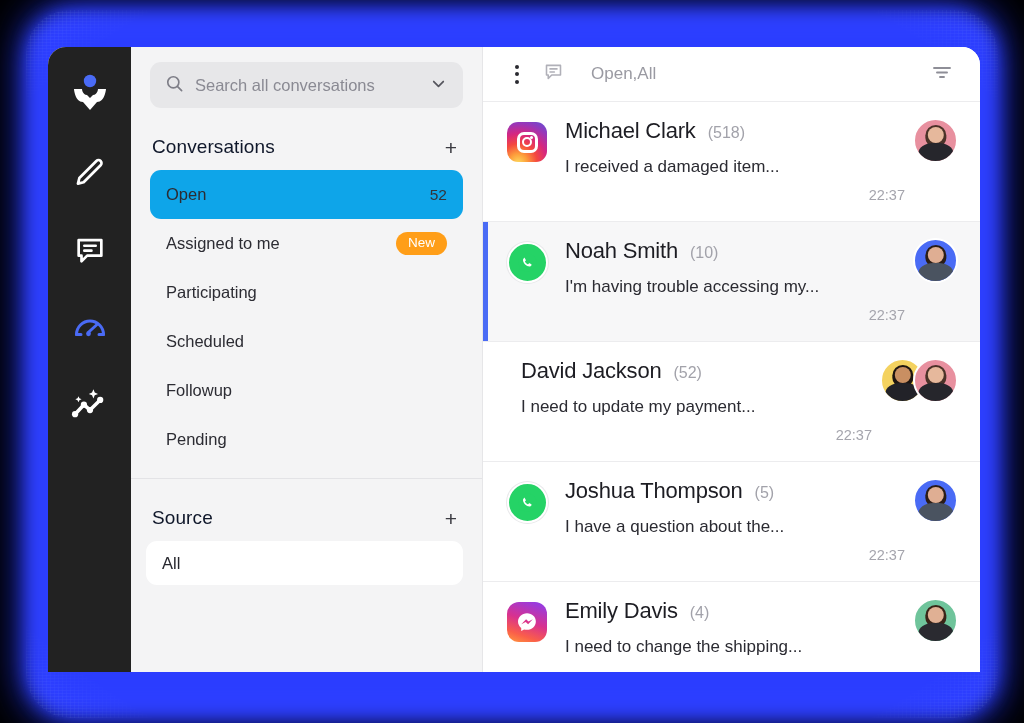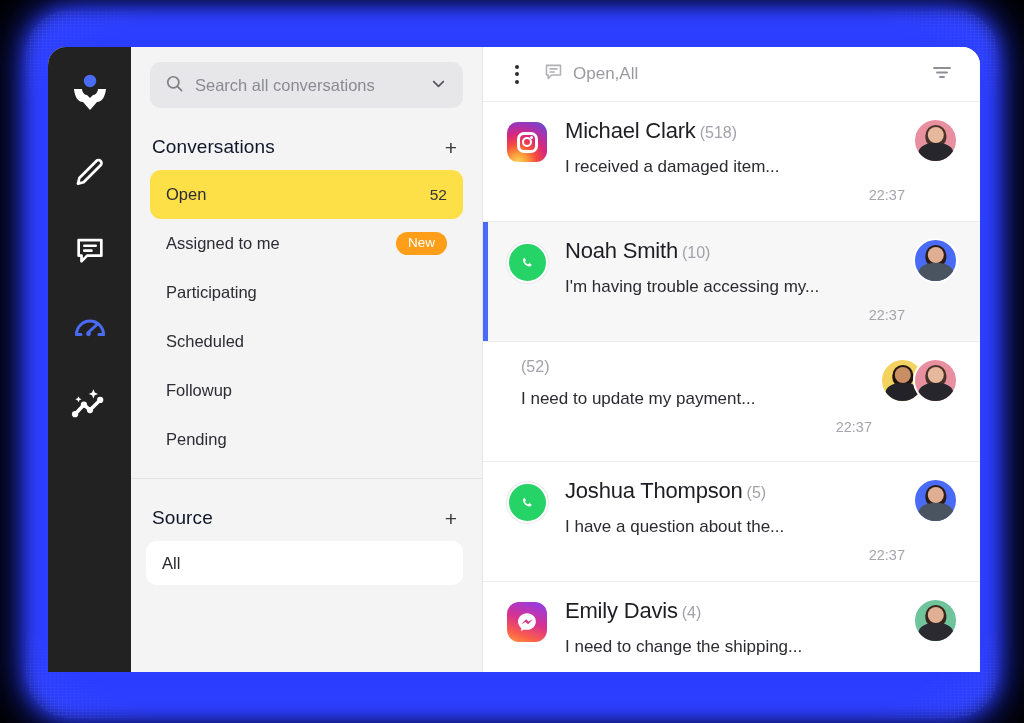--- a/index.html
+++ b/index.html
@@ -111,21 +111,21 @@
   .nav-item {
     height: 49px;
     margin: 0 19px;
     padding: 0 16px;
     display: flex; align-items: center; justify-content: space-between;
     border-radius: 11px;
     font-size: 16.5px;
     color: #2c2c33;
     cursor: pointer;
   }
-  .nav-item.active { background: #fde047; }
+  .nav-item.active { background: #0ea5e9; }
   .nav-count { font-size: 15.5px; color: #34343b; }
   .badge-new {
     background: #ff9e18; color: #fff;
     font-size: 13.5px;
     padding: 4px 12px 5px 12px;
     border-radius: 20px;
     line-height: 1;
   }
 
   .panel-divider { height: 1px; background: #e3e3e6; margin: 14px 0 0 0; }
@@ -147,41 +147,41 @@
   .conv-head {
     height: 55px; flex: 0 0 55px;
     display: flex; align-items: center;
     padding: 0 20px 0 26px;
     border-bottom: 1px solid #ececee;
     gap: 18px;
   }
   .kebab { display:flex; flex-direction:column; gap:3.5px; cursor:pointer; padding:4px 6px; }
   .kebab i { width: 4px; height: 4px; border-radius: 50%; background: #2a2a30; display:block; }
   .head-filter-label {
-    display: flex; align-items: center; gap: 9px;
+    display: flex; align-items: center; gap: 27px;
     color: #9a9aa2; font-size: 17px; cursor: pointer;
   }
   .filter-icon-right { margin-left: auto; cursor: pointer; padding: 6px; }
 
   .conv-row {
     position: relative;
     display: flex;
     padding: 16px 22px 12px 24px;
     border-bottom: 1px solid #ececee;
     cursor: pointer;
     min-height: 120px;
   }
   .conv-row.selected { background: #f7f7f8; }
   .conv-row.selected::before {
     content: ""; position: absolute; left: 0; top: 0; bottom: 0;
     width: 5px; background: #4a6bf5;
   }
   .ch-icon { flex: 0 0 44px; width: 44px; padding-top: 4px; }
   .conv-main { flex: 1; min-width: 0; padding-left: 14px; }
-  .conv-name-line { display: flex; align-items: baseline; gap: 4px; }
+  .conv-name-line { display: flex; align-items: baseline; gap: 12px; }
   .conv-name { font-size: 22px; color: #1d1d23; letter-spacing: -.2px; }
   .conv-count { font-size: 16px; color: #a2a2aa; }
   .conv-snippet {
     margin-top: 13px;
     font-size: 17px; color: #2b2b32;
     white-space: nowrap; overflow: hidden; text-overflow: ellipsis;
   }
   .conv-time {
     margin-top: 10px; text-align: right;
     font-size: 14.5px; color: #a5a5ad;
@@ -431,20 +431,21 @@
               <div class="head" style="background:#dfae93"></div>
               <div class="body" style="background:#4a5360"></div>
             </div>
           </div>
         </div>
       </div>
 
       <div class="conv-row">
         <div class="conv-main">
           <div class="conv-name-line">
+            <span class="conv-name">David Jackson</span>
             <span class="conv-count">(52)</span>
           </div>
           <div class="conv-snippet">I need to update my payment...</div>
           <div class="conv-time">22:37</div>
         </div>
         <div class="conv-right">
           <div class="avatars">
             <div class="avatar" style="background:#f4d25f">
               <div class="hair" style="background:#1e1510"></div>
               <div class="head" style="background:#c98f62"></div>

